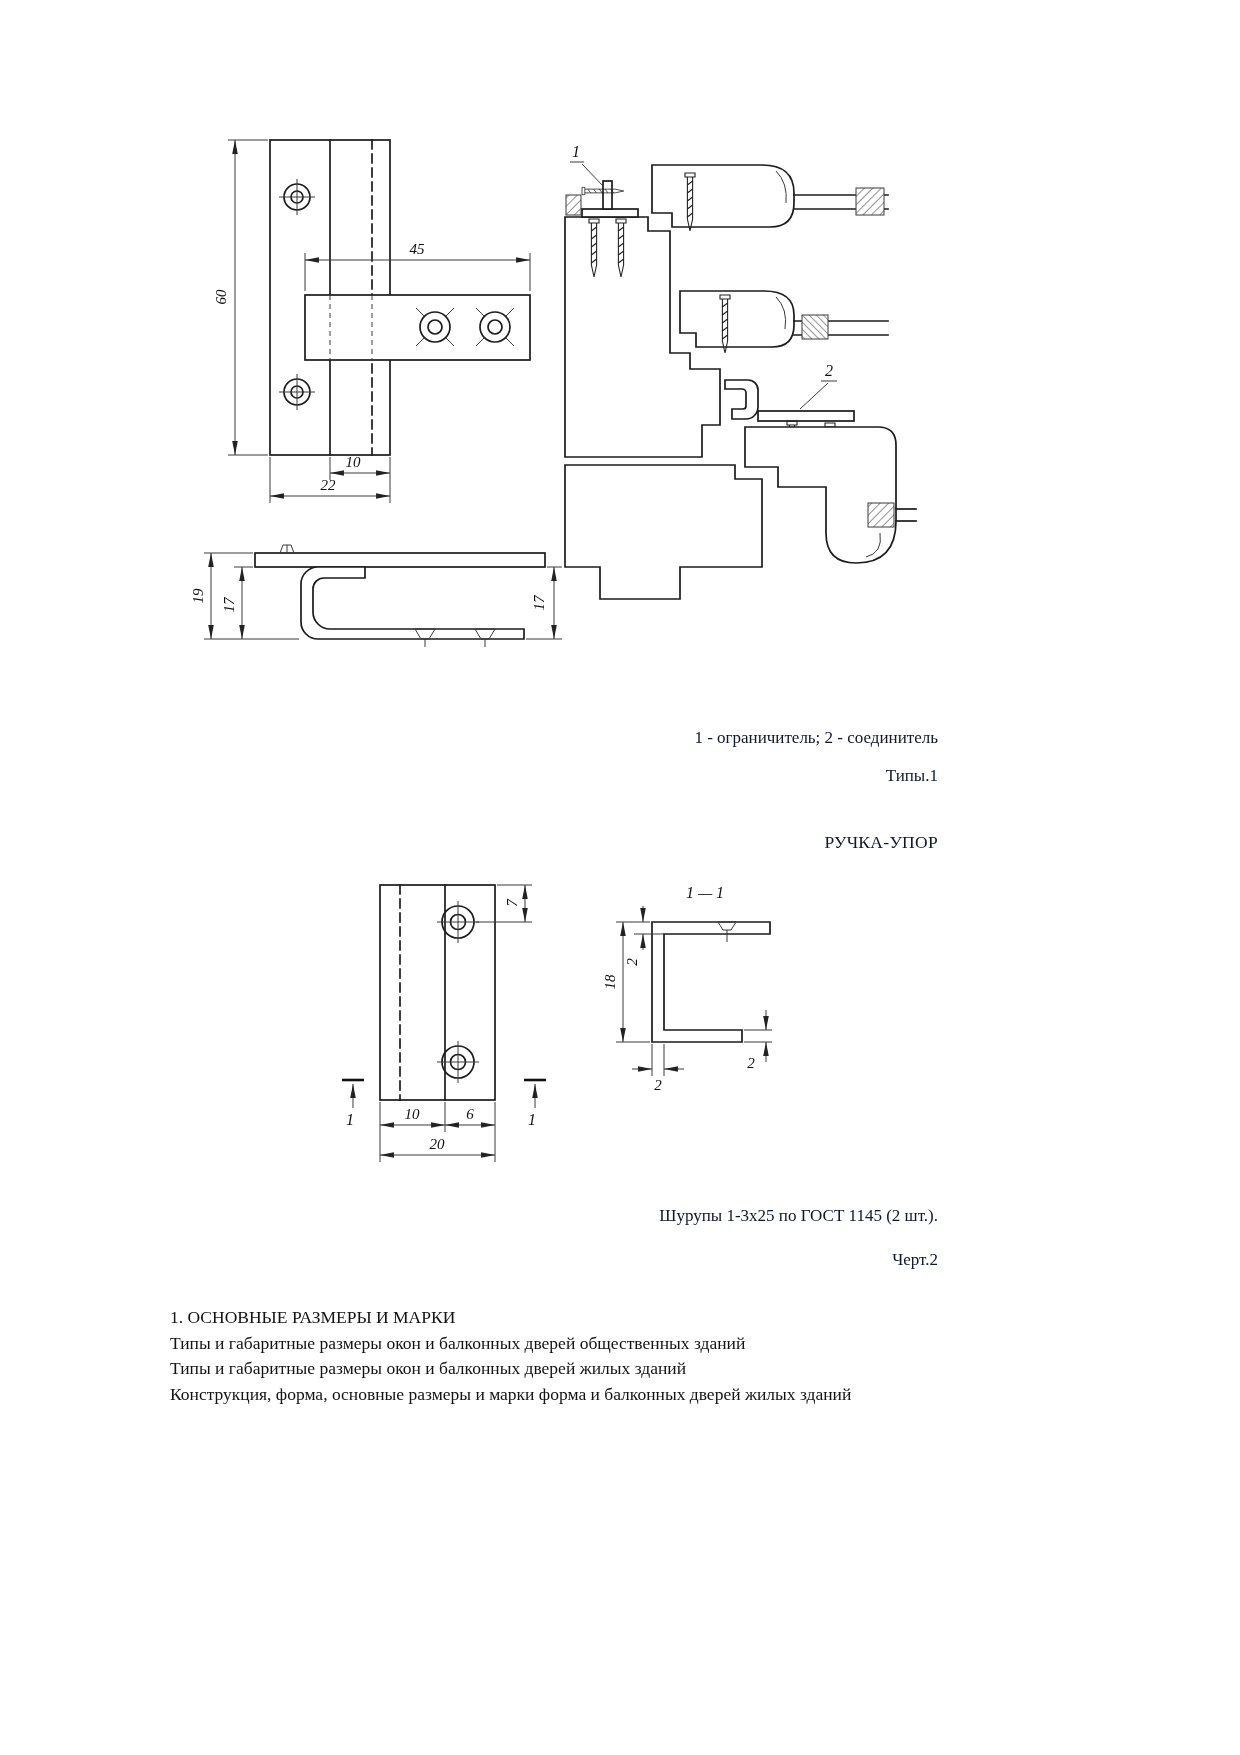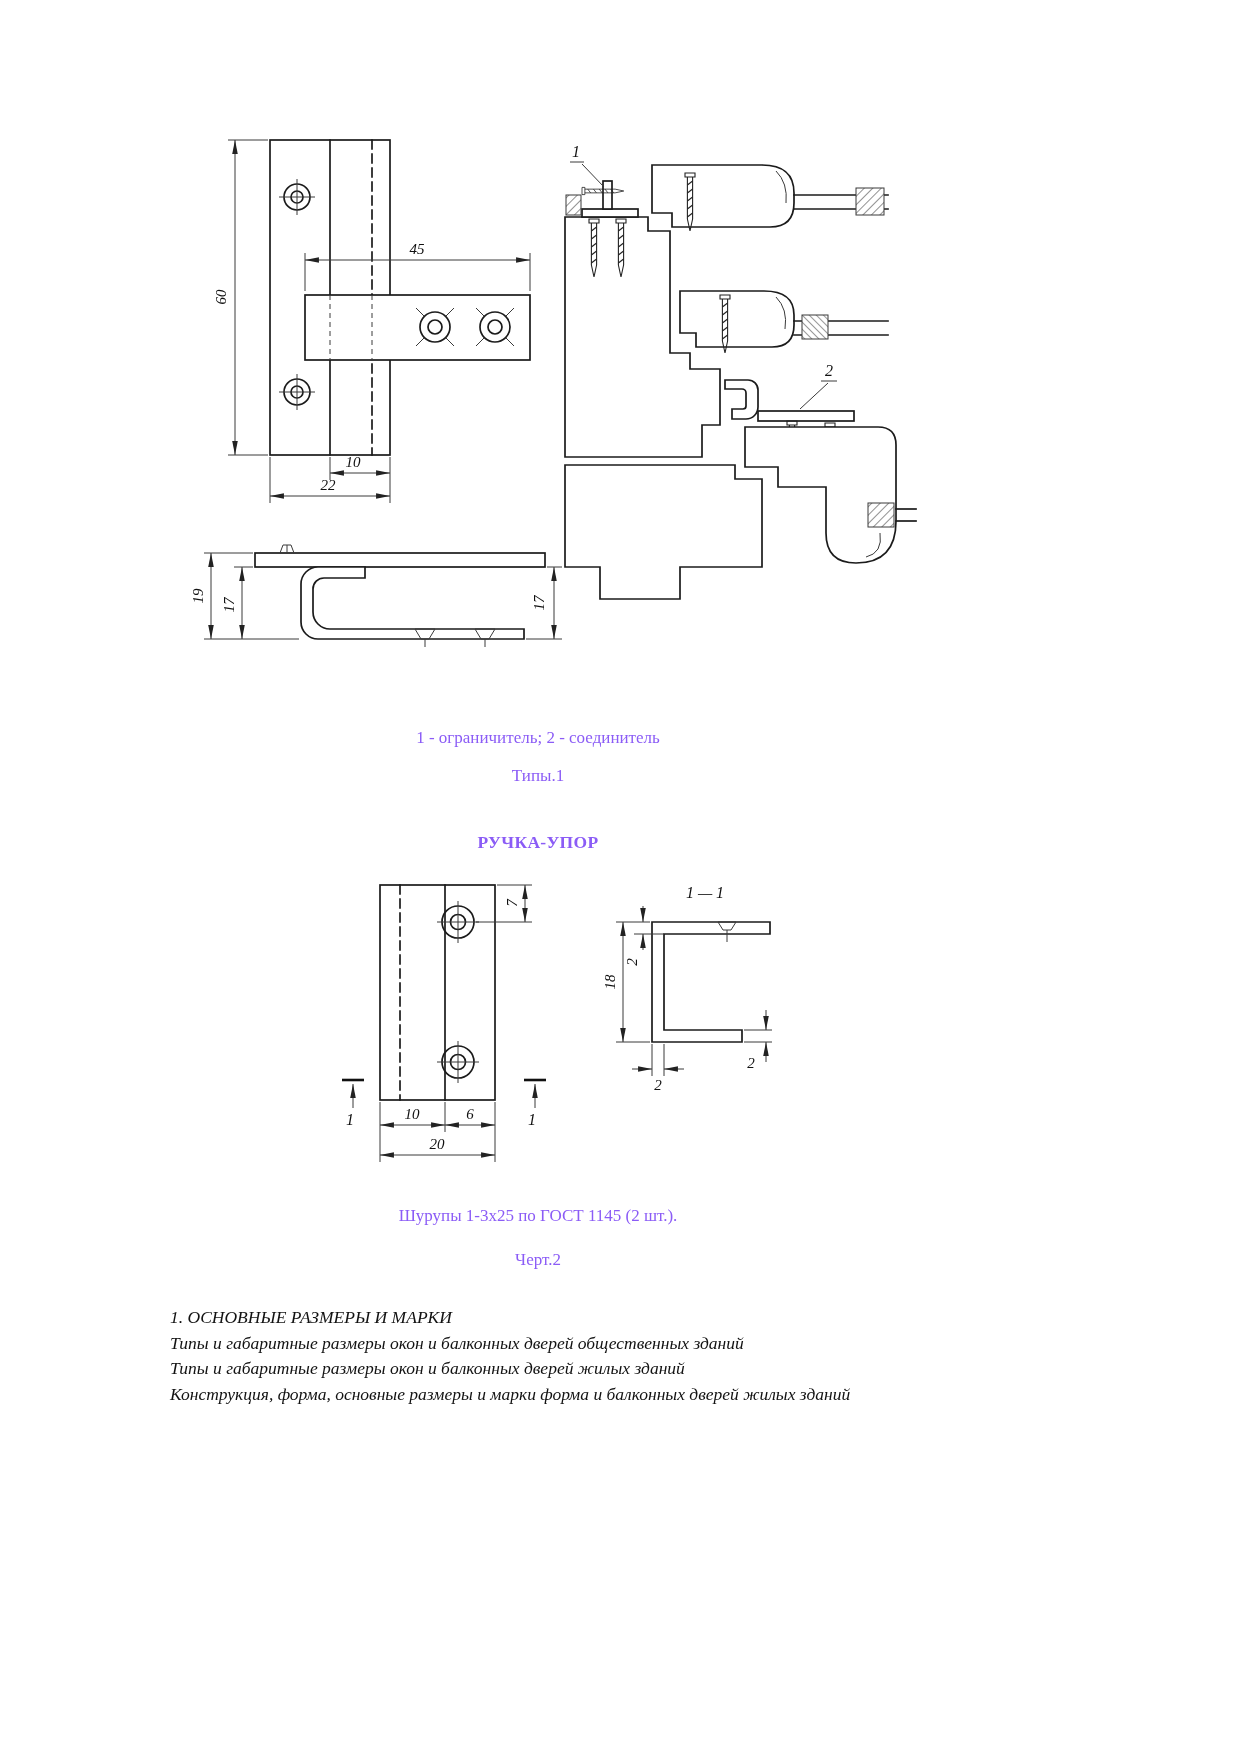--- a/index.html
+++ b/index.html
@@ -1,23 +1,23 @@
 <!DOCTYPE html>
 <html><head>
 <meta charset="utf-8">
 <style>
   * { margin:0; padding:0; box-sizing:border-box; }
   html,body { background:#ffffff; }
   .page {
     position:relative; width:1240px; height:1755px; background:#ffffff;
     font-family:"Liberation Serif", serif; color:#111; overflow:hidden;
   }
-  .cap { position:absolute; left:163px; width:750px; text-align:center; font-size:17px; color:#8b5cf6; }
-  .heading { font-weight:bold; font-size:17.5px; letter-spacing:.3px; }
-  .toc { position:absolute; left:170px; top:1305px; font-style:italic; font-size:17.5px; line-height:25.5px; color:#121212; }
+  .cap { position:absolute; left:188px; width:750px; text-align:right; font-size:17px; color:#0f172a; }
+  .heading { font-weight:normal; font-size:17.5px; letter-spacing:.3px; }
+  .toc { position:absolute; left:170px; top:1305px; font-size:17.5px; line-height:25.5px; color:#121212; }
   .figwrap { position:absolute; }
   svg text { font:italic 15px "Liberation Serif", serif; fill:#111; }
   svg text.co { font-size:16px; }
   .ol  { fill:#ffffff; stroke:#1b1b1b; stroke-width:1.7; stroke-linejoin:miter; }
   .ln  { stroke:#1b1b1b; stroke-width:1.7; fill:none; stroke-linecap:square; }
   .thin{ stroke:#3a3a3a; stroke-width:1; fill:none; }
   .dash{ stroke-dasharray:9 5; }
   .dsh2{ stroke-dasharray:5 4; }
   .scr { stroke:#222; stroke-width:1.1; fill:none; }
   .hv  { stroke:#111; stroke-width:2.6; fill:none; }

